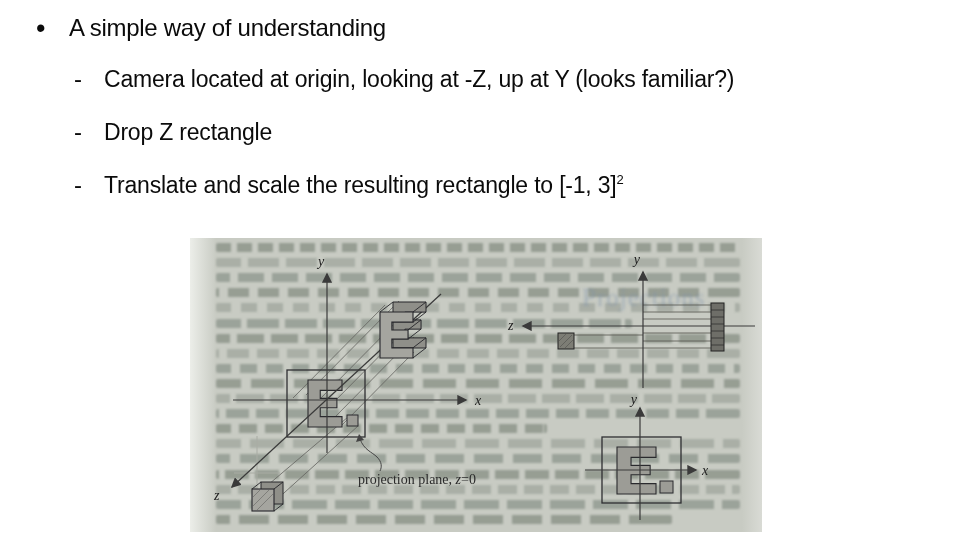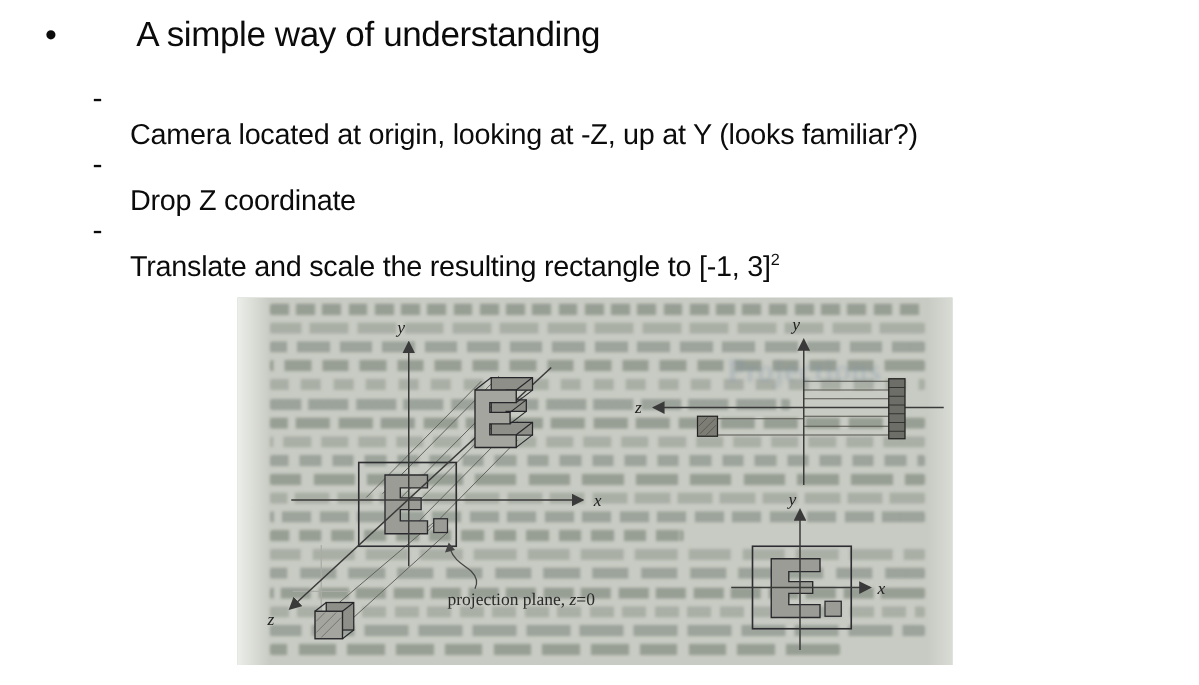--- a/index.html
+++ b/index.html
@@ -2,24 +2,24 @@
 <html><head>
 <meta charset="utf-8">
 <style>
   html,body{margin:0;padding:0;background:#fff;}
   .slide{position:relative;width:959px;height:548px;background:#ffffff;overflow:hidden;
          font-family:"Liberation Sans",sans-serif;color:#0b0b0b;}
 
   
   .title-row{position:absolute;left:36px;top:10px;display:flex;align-items:flex-start;}
   .title-bullet{font-size:27px;line-height:36px;width:33px;}
-  .title-text{font-size:28px;line-height:36px;letter-spacing:-0.3px;margin-left:40px;}
+  .title-text{font-size:24px;line-height:36px;letter-spacing:-0.3px;}
   .sub-item{position:absolute;left:74px;display:flex;}
   .sub-dash{font-size:24px;line-height:30px;width:30px;font-weight:400;}
-  .sub-text{font-size:23px;line-height:30px;letter-spacing:-0.2px;margin-top:28px;}
+  .sub-text{font-size:23px;line-height:30px;letter-spacing:-0.2px;}
   .sub-text sup{font-size:13px;line-height:0;}
   #sub-0{top:64px;} #sub-1{top:117px;} #sub-2{top:170px;}
 
   
   .figure{position:absolute;left:190px;top:238px;width:572px;height:294px;
           background:#c8cbc3;overflow:hidden;}
   .figure::before{content:"";position:absolute;left:0;top:0;bottom:0;width:26px;z-index:2;
           background:linear-gradient(90deg,#eceee9 0%,rgba(236,238,233,0) 100%);pointer-events:none;}
   .figure::after{content:"";position:absolute;right:0;top:0;bottom:0;width:20px;z-index:2;
           background:linear-gradient(270deg,#d9dbd5 0%,rgba(217,219,213,0) 100%);pointer-events:none;}
@@ -41,21 +41,21 @@
     <span class="title-bullet">•</span>
     <span class="title-text">A simple way of understanding</span>
   </div>
 
   <div class="sub-item" id="sub-0">
     <span class="sub-dash">-</span>
     <span class="sub-text">Camera located at origin, looking at -Z, up at Y (looks familiar?)</span>
   </div>
   <div class="sub-item" id="sub-1">
     <span class="sub-dash">-</span>
-    <span class="sub-text">Drop Z coordinate</span>
+    <span class="sub-text">Drop Z rectangle</span>
   </div>
   <div class="sub-item" id="sub-2">
     <span class="sub-dash">-</span>
     <span class="sub-text"><span>Translate and scale the resulting rectangle to [-1, 3]</span><sup>2</sup></span>
   </div>
 
   <div class="figure">
     <div class="scan-text-layer">
         <div class="greek" style="top: 5px; left: 26px; right: 22px; background: repeating-linear-gradient(90deg, rgba(118, 128, 116, 0.6) 0px, rgba(118, 128, 116, 0.6) 15px, transparent 15px, transparent 21px) 0px 0px;"></div>
         <div class="greek" style="top: 20.1px; left: 26px; right: 22px; background: repeating-linear-gradient(90deg, rgba(142, 150, 140, 0.52) 0px, rgba(142, 150, 140, 0.52) 31px, transparent 31px, transparent 38px) -6px 0px;"></div>

